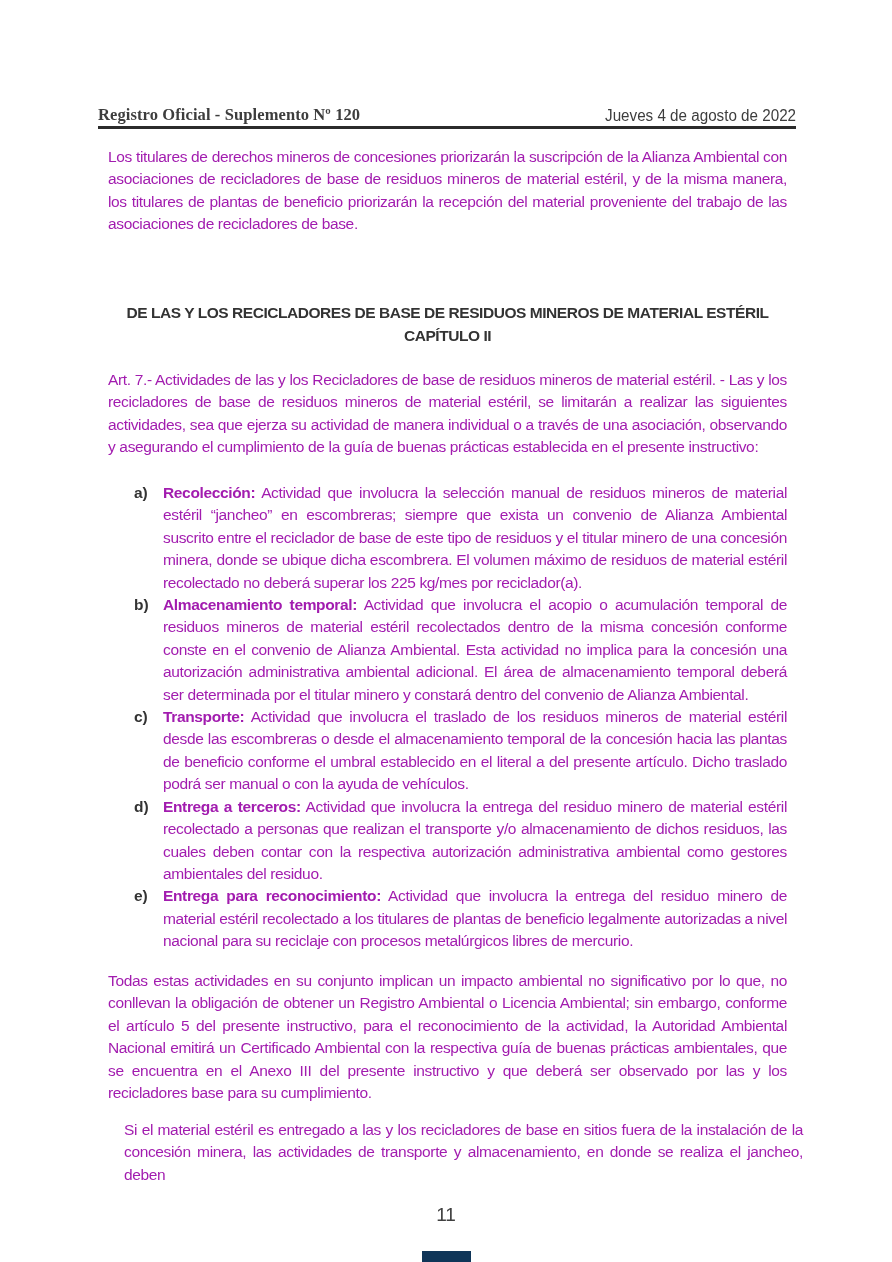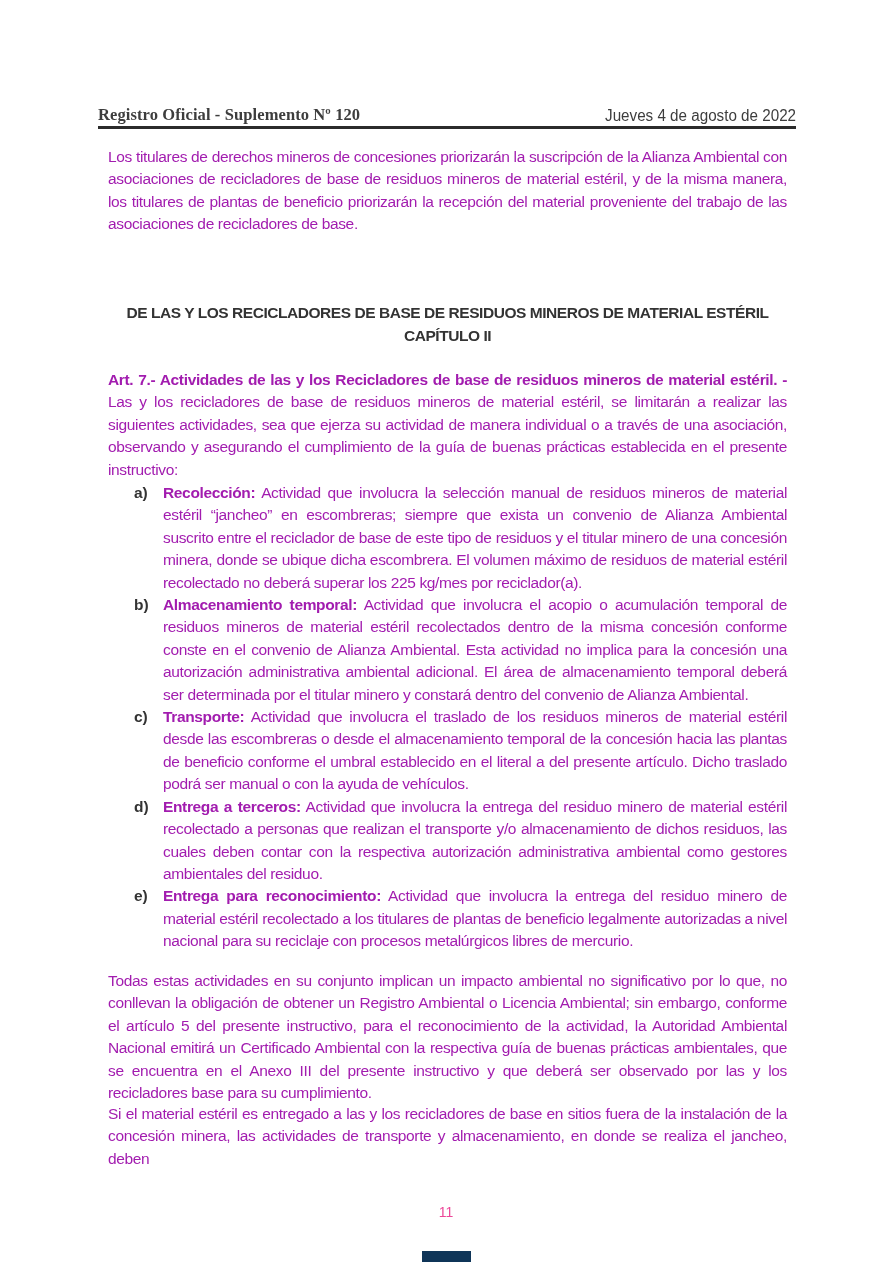--- a/index.html
+++ b/index.html
@@ -25,35 +25,35 @@
       text-align: justify;
     }
     .narrow { letter-spacing: -0.35px; word-spacing: 0px; }
     .p1 { position: absolute; left: 108px; top: 146px; width: 679px; }
     .chapter {
       position: absolute; left: 108px; top: 302px; width: 679px; text-align: center;
       font-family: "Liberation Sans", sans-serif; font-weight: bold; font-size: 15.5px; line-height: 22.5px;
       color: #333; letter-spacing: -0.45px;
     }
     .art { position: absolute; left: 108px; top: 369px; width: 679px; }
-    .art b { font-weight: bold; }
+    .art b { font-weight: normal; }
     .list {
       position: absolute; left: 134px; top: 482px; width: 653px; margin: 0; padding: 0; list-style: none;
     }
     .list li { display: flex; }
     .list .marker {
       flex: 0 0 29px; font-weight: bold; font-family: "Liberation Sans", sans-serif; font-size: 15.5px;
       line-height: 22.4px; color: #333;
     }
     .list .content { flex: 1; }
     .p-todas { position: absolute; left: 108px; top: 970px; width: 679px; }
     .p-si { position: absolute; left: 108px; top: 1103px; width: 679px; }
     .page-num {
       position: absolute; left: 0; top: 1204px; width: 892px; text-align: center;
-      font-family: "Liberation Sans", sans-serif; font-size: 14px; color: #ec4899;
+      font-family: "Liberation Sans", sans-serif; font-size: 19px; color: #404040;
     }
     .footer-block {
       position: absolute; left: 422px; top: 1251px; width: 49px; height: 11px; background: #0f3558;
     }
   </style>
 </head>
 <body>
 
 <div class="page">
 
@@ -90,17 +90,17 @@
       <span class="content body-text narrow"><b>Entrega a terceros:</b><span> Actividad que involucra la entrega del residuo minero de material estéril recolectado a personas que realizan el transporte y/o almacenamiento de dichos residuos, las cuales deben contar con la respectiva autorización administrativa ambiental como gestores ambientales del residuo.</span></span>
     </li>
     <li>
       <span class="marker">e)</span>
       <span class="content body-text narrow"><b>Entrega para reconocimiento:</b><span> Actividad que involucra la entrega del residuo minero de material estéril recolectado a los titulares de plantas de beneficio legalmente autorizadas a nivel nacional para su reciclaje con procesos metalúrgicos libres de mercurio.</span></span>
     </li>
   </ul>
 
   <p class="body-text narrow p-todas" style="margin:0">Todas estas actividades en su conjunto implican un impacto ambiental no significativo por lo que, no conllevan la obligación de obtener un Registro Ambiental o Licencia Ambiental; sin embargo, conforme el artículo 5 del presente instructivo, para el reconocimiento de la actividad, la Autoridad Ambiental Nacional emitirá un Certificado Ambiental con la respectiva guía de buenas prácticas ambientales, que se encuentra en el Anexo III del presente instructivo y que deberá ser observado por las y los recicladores base para su cumplimiento.</p>
 
-  <p class="body-text narrow p-si" style="margin:0">Si el material estéril es entregado a las y los recicladores de base en sitios fuera de la instalación de la concesión minera, las actividades de transporte y almacenamiento, en donde se realiza el jancheo, deben</p>
+  <p class="body-text narrow p-si" style="margin:16px">Si el material estéril es entregado a las y los recicladores de base en sitios fuera de la instalación de la concesión minera, las actividades de transporte y almacenamiento, en donde se realiza el jancheo, deben</p>
 
   <div class="page-num">11</div>
   <div class="footer-block" style="background: rgb(15, 53, 88);"></div>
 </div>
 
 </body></html>

